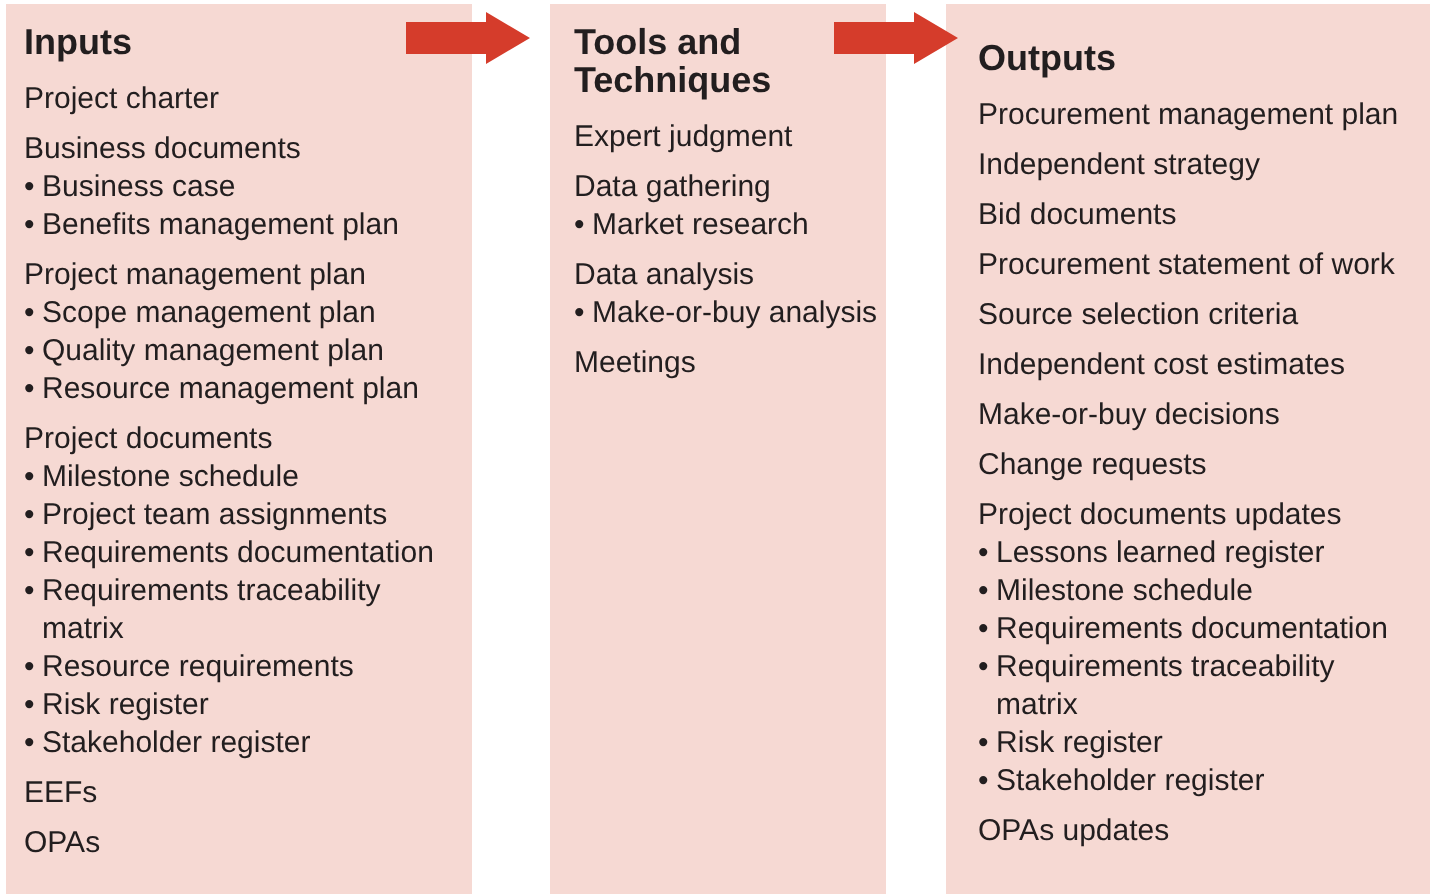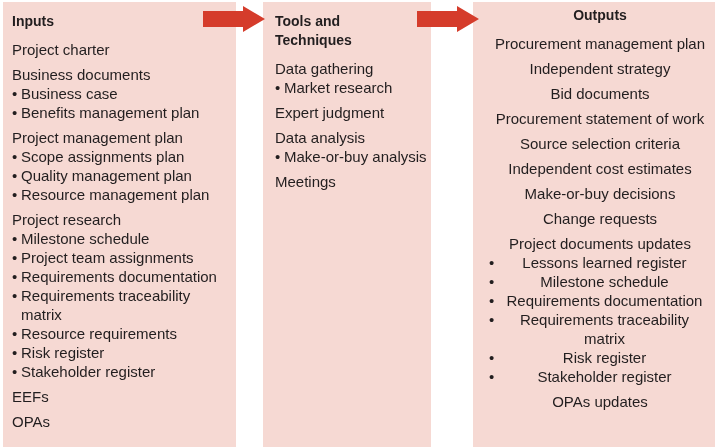--- a/index.html
+++ b/index.html
@@ -24,25 +24,25 @@
     font-size: 15px;
     line-height: 19px;
   }
   .col {
     position: absolute;
     top: 2px;
     height: 445px;
     background: var(--panel);
   }
   .col-inputs  { left: 3px;   width: 233px; padding: 10px 4px 0 9px; }
-  .col-tools   { left: 263px; width: 168px; padding: 10px 4px 0 12px; }
-  .col-outputs { left: 473px; width: 242px; padding: 4px 4px 0 16px; text-align: center; }
+  .col-tools   { left: 275px; width: 168px; padding: 10px 4px 0 12px; }
+  .col-outputs { left: 473px; width: 242px; padding: 18px 4px 0 16px; }
   .col-title {
     margin: 0 0 9px 0;
-    font-size: 14px;
+    font-size: 18px;
     line-height: 19px;
     font-weight: bold;
     white-space: pre-line;
   }
   .group { margin: 0 0 6px 0; }
   .group-label { white-space: pre-line; }
   ul.bullets {
     margin: 0;
     padding: 0;
     list-style: none;
@@ -81,27 +81,27 @@
         <div class="group">
           <div class="group-label">Business documents</div>
           <ul class="bullets">
             <li>Business case</li>
             <li>Benefits management plan</li>
           </ul>
         </div>
         <div class="group">
           <div class="group-label">Project management plan</div>
           <ul class="bullets">
-            <li>Scope assignments plan</li>
+            <li>Scope management plan</li>
             <li>Quality management plan</li>
             <li>Resource management plan</li>
           </ul>
         </div>
         <div class="group">
-          <div class="group-label">Project research</div>
+          <div class="group-label">Project documents</div>
           <ul class="bullets">
             <li>Milestone schedule</li>
             <li>Project team assignments</li>
             <li>Requirements documentation</li>
             <li>Requirements traceability matrix</li>
             <li>Resource requirements</li>
             <li>Risk register</li>
             <li>Stakeholder register</li>
           </ul>
         </div>
@@ -112,27 +112,27 @@
           <div class="group-label">OPAs</div>
         </div>
       </div>
   </section>
 
   <section class="col col-tools">
     <h2 class="col-title">Tools and
 Techniques</h2>
     <div class="col-body">
         <div class="group">
+          <div class="group-label">Expert judgment</div>
+        </div>
+        <div class="group">
           <div class="group-label">Data gathering</div>
           <ul class="bullets">
             <li>Market research</li>
           </ul>
-        </div>
-        <div class="group">
-          <div class="group-label">Expert judgment</div>
         </div>
         <div class="group">
           <div class="group-label">Data analysis</div>
           <ul class="bullets">
             <li>Make-or-buy analysis</li>
           </ul>
         </div>
         <div class="group">
           <div class="group-label">Meetings</div>
         </div>

